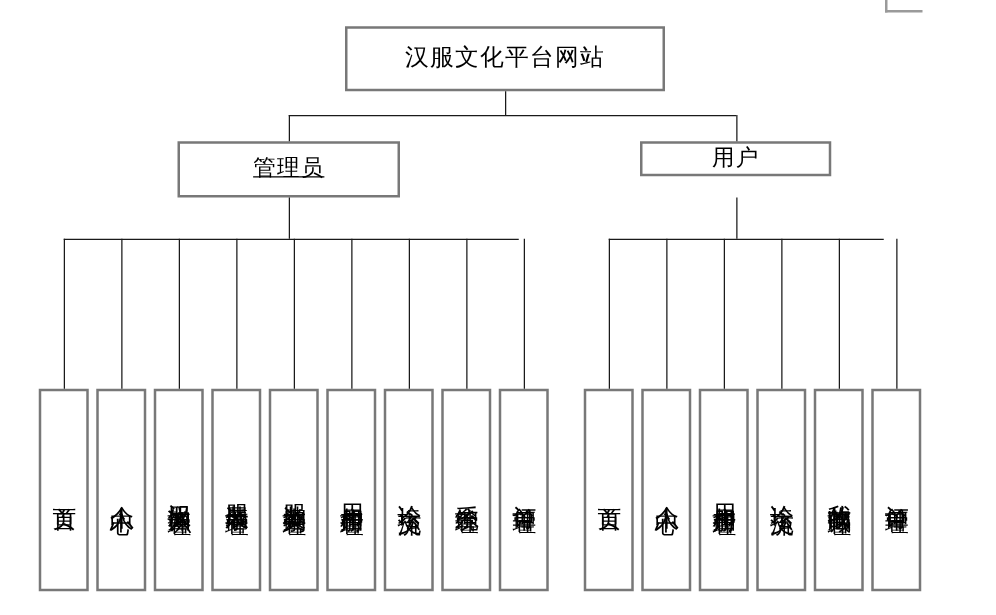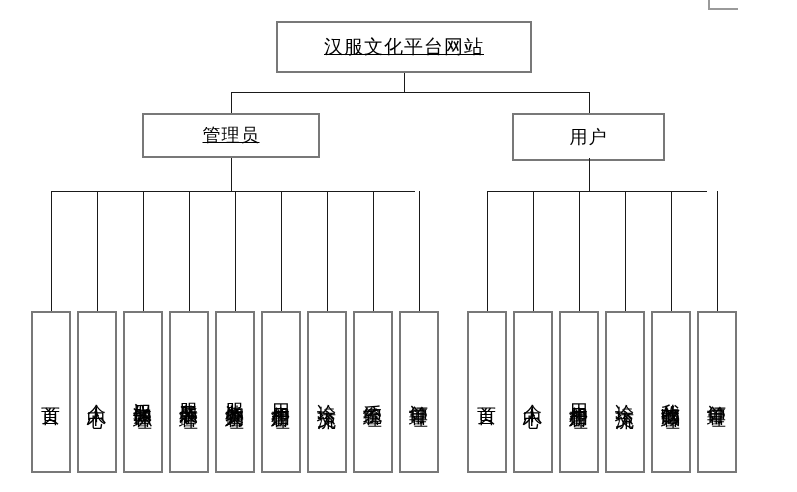--- a/index.html
+++ b/index.html
@@ -75,28 +75,28 @@
     box-sizing: border-box;
   }
 </style>
 </head>
 <body>
 
 <div id="canvas">
 
   <div class="artifact" id="artifact" style="left: 708px; top: -2px; width: 30px; height: 12px;"></div>
 
-  <div class="node node-root" id="root-node" style="left: 276px; top: 21px; width: 256px; height: 52px; text-decoration: underline;">
+  <div class="node node-root" id="root-node" style="left: 276px; top: 21px; width: 256px; height: 52px;">
     <span class="node-label">汉服文化平台网站</span>
   </div>
 
   <div class="node node-l2" id="l2-node-0" style="left: 142px; top: 113px; width: 178px; height: 45px; text-decoration: underline;">
     <span class="node-label">管理员</span>
   </div>
-  <div class="node node-l2" id="l2-node-1" style="left: 512px; top: 113px; width: 153px; height: 48px;">
+  <div class="node node-l2" id="l2-node-1" style="left: 512px; top: 113px; width: 153px; height: 28px;">
     <span class="node-label">用户</span>
   </div>
 
   <div id="leaf-layer">
       <div class="node node-leaf" style="left: 31px;">
         <span class="node-label">首页</span>
       </div>
       <div class="node node-leaf" style="left: 77px;">
         <span class="node-label">个人中心</span>
       </div>

